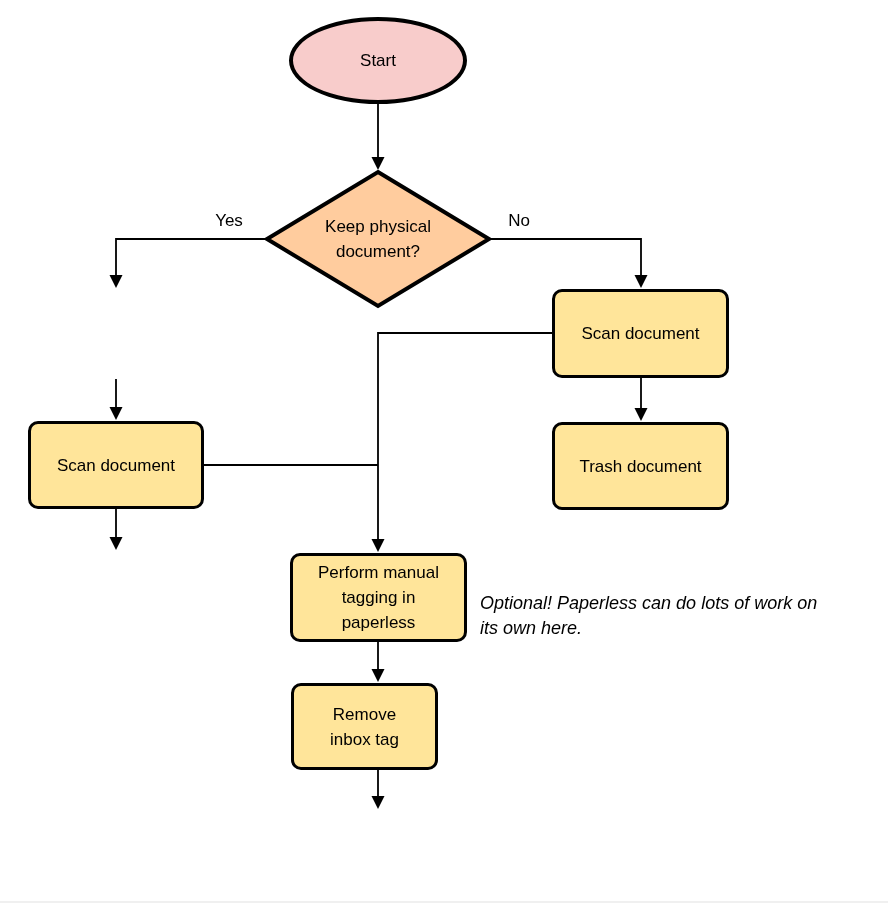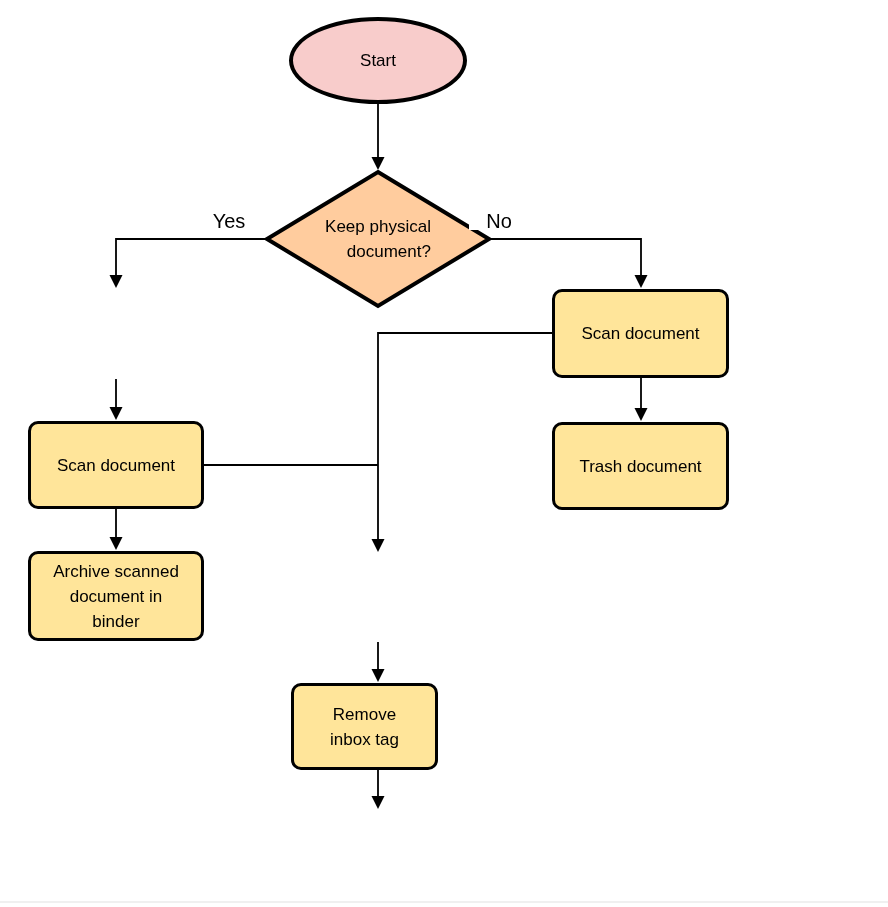--- a/index.html
+++ b/index.html
@@ -42,25 +42,24 @@
     border: 3px solid var(--node_stroke);
     border-radius: 10px;
   }
   .terminal {
     background: var(--node_fill_pink);
     border: 4px solid var(--node_stroke);
     border-radius: 50%;
   }
   .decision-label {
     background: transparent;
-    text-align: right;
   }
   .edge-label {
     position: absolute;
-    font-size: 20px;
+    font-size: 17px;
     line-height: 18px;
     text-align: center;
     width: 60px;
     background: var(--bg);
   }
   .note {
     position: absolute;
     left: 480px;
     top: 591px;
     width: 402px;
@@ -110,33 +109,35 @@
     <polygon class="diamond" points="378,172 489,239 378,306 267,239"></polygon>
   </svg>
 
   <div class="node terminal" style="left:289px; top:17px; width:178px; height:87px;">Start</div>
 
 
   <div class="node decision-label" style="left:286px; top:211px; width:184px; height:56px;">Keep physical
 document?</div>
 
   <div class="edge-label" style="left:199px; top:212px;">Yes</div>
-  <div class="edge-label" style="left:469px; top:212px;">No</div>
+  <div class="edge-label" style="left:489px; top:212px;">No</div>
 
 
   <div class="node process" style="left:28px; top:421px; width:176px; height:88px;">Scan document</div>
 
-  <div class="node process" style="left:28px; top:551px; width:176px; height:90px;">Archive scanned
-document in
-binder</div>
 
   <div class="node process" style="left:552px; top:289px; width:177px; height:89px;">Scan document</div>
 
   <div class="node process" style="left:552px; top:422px; width:177px; height:88px;">Trash document</div>
 
+  <div class="node process" style="left:290px; top:553px; width:177px; height:89px;">Perform manual
+tagging in
+paperless</div>
 
   <div class="node process" style="left:291px; top:683px; width:147px; height:87px;">Remove
 inbox tag</div>
 
+  <div class="note">Optional! Paperless can do lots of work on
+its own here.</div>
 
   <div class="bottom-divider"></div>
 
 </div>
 
 </body></html>

